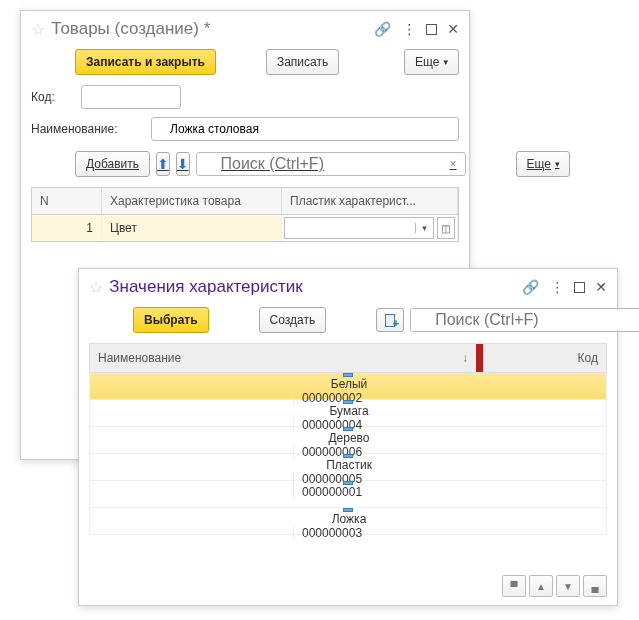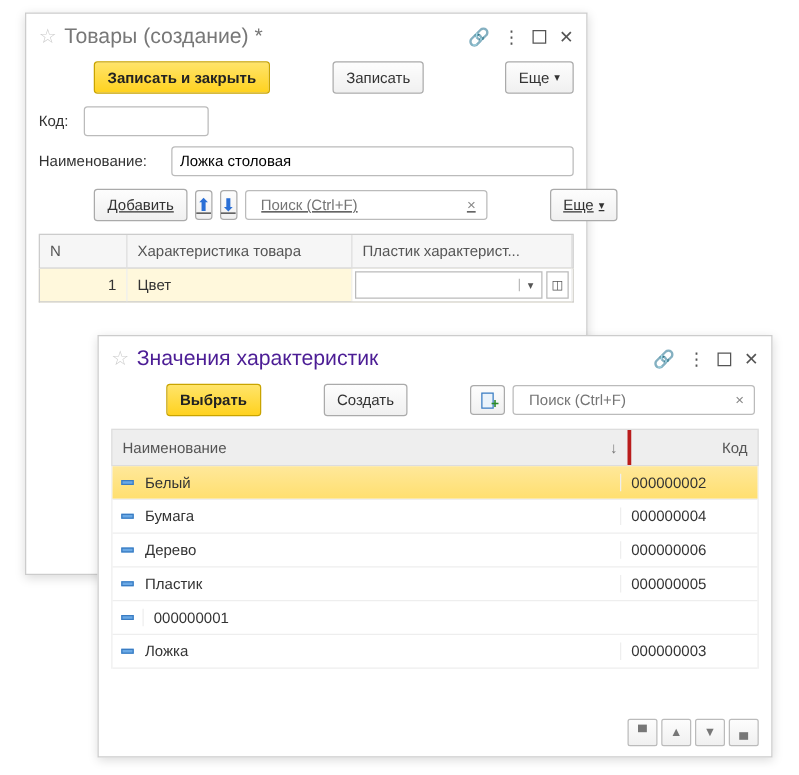--- a/index.html
+++ b/index.html
@@ -76,28 +76,28 @@
     color: #222;
   }
   .btn.small { padding: 4px 6px; }
   .btn .caret { margin-left: 4px; font-size: 9px; }
   .spacer { flex: 1; }
 
   .formrow {
     display: flex;
     align-items: center;
     padding: 4px 10px;
-    gap: 6px;
+    gap: 20px;
   }
   .formrow label { min-width: 100px; color: #333; }
   .formrow.code label { min-width: 30px; }
   input[type="text"] {
     border: 1px solid #bbb;
     border-radius: 3px;
-    padding: 4px 6px;
+    padding: 4px 18px;
     font-size: 12px;
     height: 24px;
   }
   .code-input { width: 100px; }
   .name-input { flex:1; }
 
   .tb2 {
     display:flex;
     align-items:center;
     padding: 6px 10px;
@@ -118,21 +118,21 @@
     flex:1;
     display:flex;
     align-items:center;
     border:1px solid #bbb;
     border-radius:3px;
     height:24px;
     padding:0 4px 0 6px;
     color:#999;
   }
   .search-wrap input {
-    border:none;outline:none;flex:1;height:20px;font-size:12px;color:#333;
+    border:none;outline:none;flex:1;height:20px;font-size:16px;color:#333;
   }
   .search-wrap .xbtn { color:#888;cursor:pointer;padding:0 4px; }
 
   .gridhead {
     display:flex;
     margin:4px 10px 0 10px;
     border:1px solid #ccc;
     background:#f6f6f6;
   }
   .gridhead .col {
@@ -181,29 +181,30 @@
     border:1px solid #ddd;
     text-align:right;
   }
   .listhead .lh {
     padding:7px 8px;
     color:#555;
     font-size:12px;
   }
   .lh.name { flex:1; display:flex; align-items:center; }
   .lh.name .sort { margin-left:auto; color:#777; font-size:12px; }
-  .lh.code { width:104px; border-left:3px solid #b91c1c; }
+  .lh.code { width:130px; border-left:7px solid #b91c1c; }
 
   .listbody { margin:0 10px; border-left:1px solid #eee; border-right:1px solid #eee; }
   .lrow {
     display:flex;
     border-bottom:1px solid #eee;
     align-items:center;
     height:27px;
     cursor:pointer;
+    flex-direction:column;
   }
   .lrow.sel { background:linear-gradient(#ffe89a,#ffdf6f); }
   .lrow .bullet {
     width:24px; display:flex; align-items:center; justify-content:center;
   }
   .bullet-shape {
     width:10px;height:4px;background:#6aa9e6;border:1px solid #3a7cc2;
   }
   .lrow .lname { flex:1; padding-left:2px; }
   .lrow .lcode { width:110px; border-left:1px solid #eee; padding-left:8px; }

